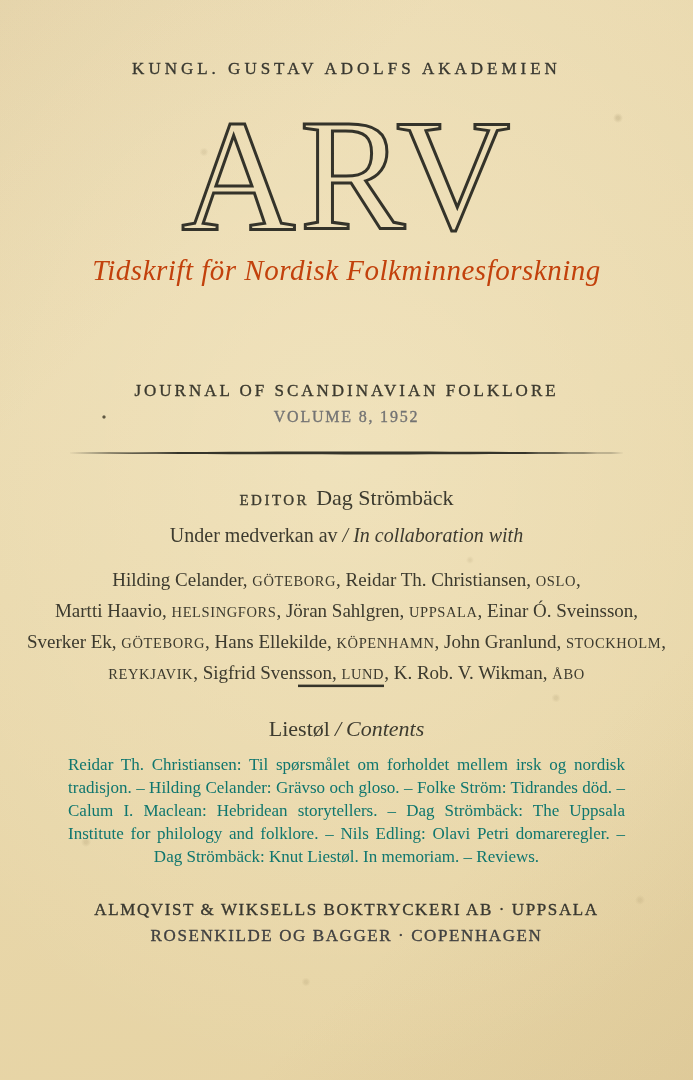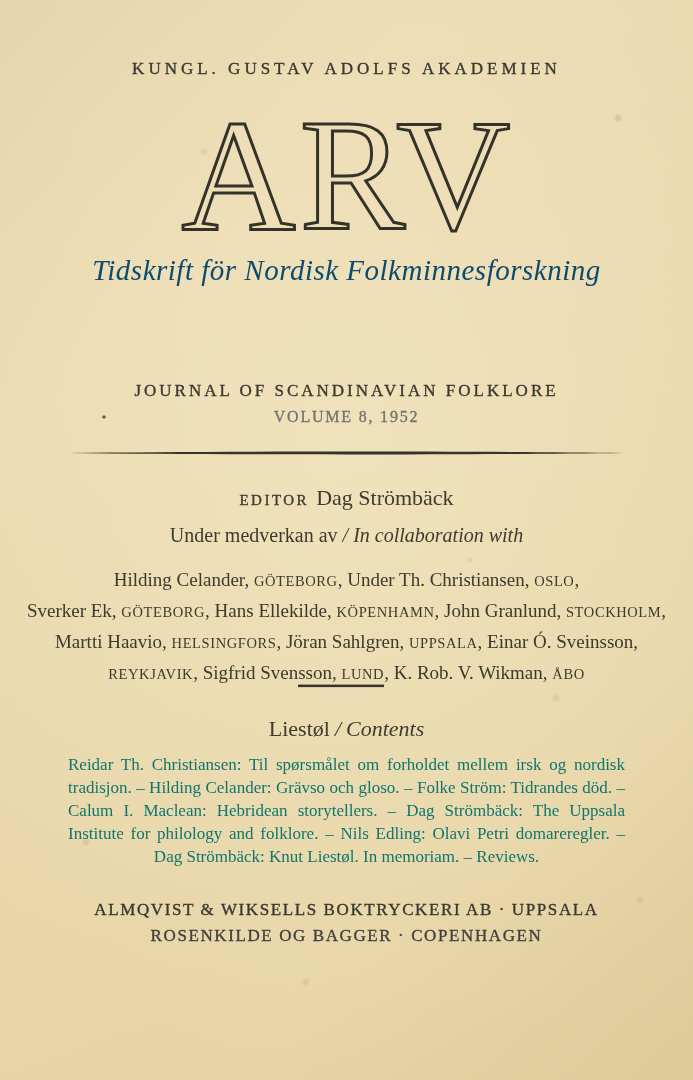--- a/index.html
+++ b/index.html
@@ -63,21 +63,21 @@
     stroke: #34332a;
     stroke-width: 3;
     stroke-miterlimit: 3;
     letter-spacing: 4px;
   }
   .subtitle {
     top: 254px;
     font-style: italic;
     font-size: 29px;
     letter-spacing: 0.5px;
-    color: #0c4a6e;
+    color: #c2410c;
   }
   .volume-sv {
     top: 309px;
     font-size: 31px;
     color: #3a382c;
   }
   .journal-en {
     top: 381px;
     font-size: 17px;
     letter-spacing: 3px;
@@ -173,23 +173,23 @@
 
   <div class="band editor-line">
     <span class="editor-label gain">EDITOR</span><span>Dag Strömbäck</span>
   </div>
 
   <div class="band collab-line">
     <span>Under medverkan av</span><span class="slash">/</span><span class="it">In collaboration with</span>
   </div>
 
   <div class="band names">
-    <div><span>Hilding Celander, </span><span class="sc">GÖTEBORG</span><span>, Under Th. Christiansen, </span><span class="sc">OSLO</span><span>,</span></div>
+    <div><span>Hilding Celander, </span><span class="sc">GÖTEBORG</span><span>, Reidar Th. Christiansen, </span><span class="sc">OSLO</span><span>,</span></div>
+    <div><span>Martti Haavio, </span><span class="sc">HELSINGFORS</span><span>, Jöran Sahlgren, </span><span class="sc">UPPSALA</span><span>, Einar Ó. Sveinsson,</span></div>
     <div><span>Sverker Ek, </span><span class="sc">GÖTEBORG</span><span>, Hans Ellekilde, </span><span class="sc">KÖPENHAMN</span><span>, John Granlund, </span><span class="sc">STOCKHOLM</span><span>,</span></div>
-    <div><span>Martti Haavio, </span><span class="sc">HELSINGFORS</span><span>, Jöran Sahlgren, </span><span class="sc">UPPSALA</span><span>, Einar Ó. Sveinsson,</span></div>
     <div><span class="sc">REYKJAVIK</span><span>, Sigfrid Svensson, </span><span class="sc">LUND</span><span>, K. Rob. V. Wikman, </span><span class="sc">ÅBO</span></div>
   </div>
 
   <svg class="rule2" width="86" height="4" viewBox="0 0 86 4">
     <rect x="0" y="0.6" width="86" height="2.5" fill="#35342a"></rect>
   </svg>
 
   <div class="band contents-heading">
     <span>Liestøl</span><span class="slash">/</span><span class="it">Contents</span>
   </div>

